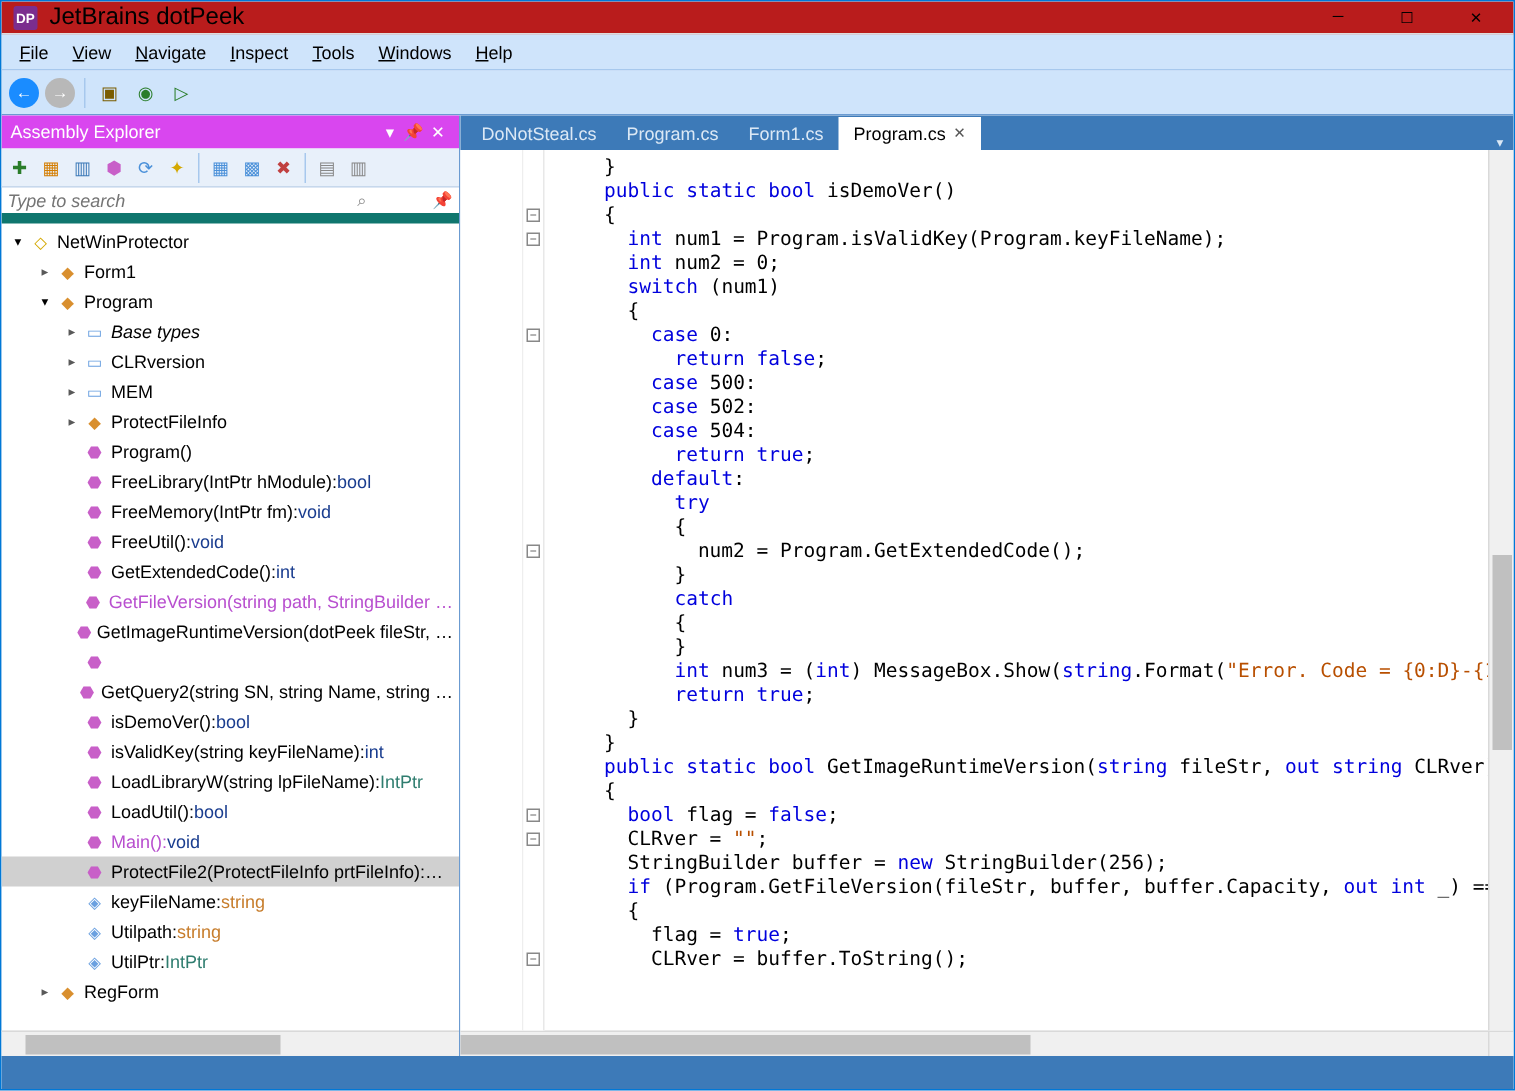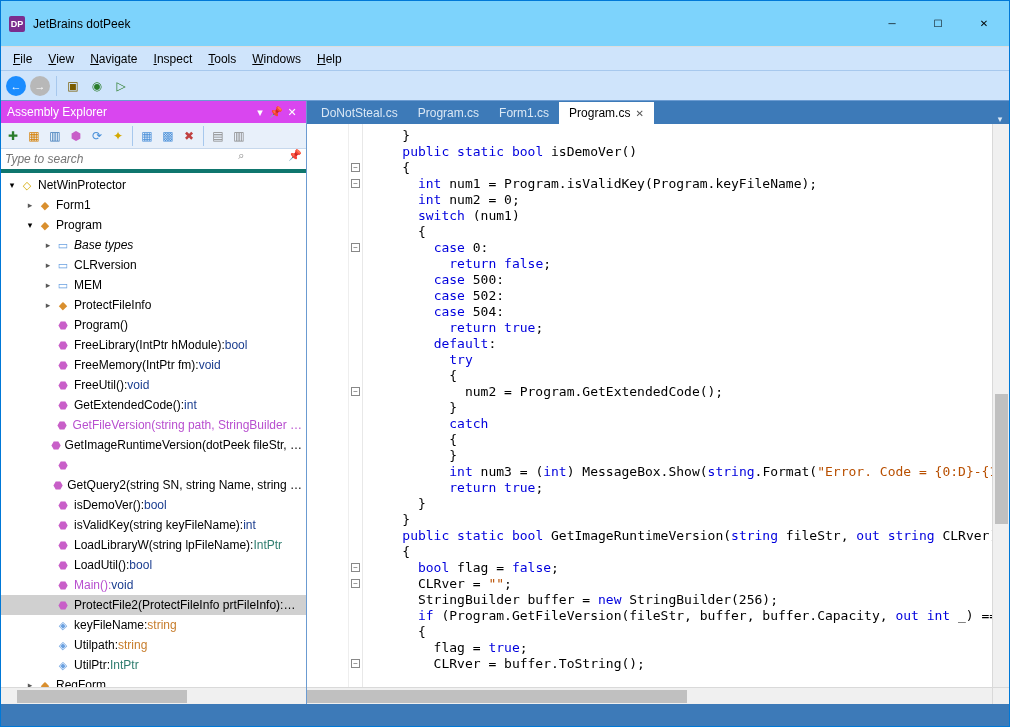--- a/index.html
+++ b/index.html
@@ -1,37 +1,37 @@
 <!DOCTYPE html>
 <html><head>
 <meta charset="utf-8">
 <style>
 * { margin: 0; padding: 0; box-sizing: border-box; }
 body { font-family: "Segoe UI", Tahoma, sans-serif; font-size: 12px; width: 1010px; height: 727px; background: #f0f0f0; display: flex; flex-direction: column; overflow: hidden; border: 1px solid #0078d7;}
-.titlebar { height: 46px; background: #7dd3fc; display: flex; align-items: center; padding: 0 2px 0 8px; border-bottom: 1px solid #ddd;}
+.titlebar { height: 22px; background: #b91c1c; display: flex; align-items: center; padding: 0 2px 0 8px; border-bottom: 1px solid #ddd;}
 .titlebar .appicon { width: 16px; height: 16px; background: #7b2d8e; border-radius: 2px; margin-right: 8px; display:flex; align-items:center; justify-content:center; color:#fff; font-size:9px; font-weight:bold;}
-.titlebar .title { flex: 1; font-size: 12px; color: #000;}
+.titlebar .title { flex: 1; font-size: 16px; color: #000;}
 .winbtn { width: 46px; height: 30px; display: flex; align-items: center; justify-content: center; font-family: "Segoe MDL2 Assets", sans-serif; font-size: 10px; cursor: default;}
 .menubar { height: 24px; background: #cfe4fb; display: flex; align-items: center; padding: 0 4px; border-bottom: 1px solid #a7c8ed;}
 .menu-item { padding: 2px 8px; cursor: default;}
 .menu-item u { text-decoration: underline; }
 .toolbar { height: 30px; background: #cfe4fb; display: flex; align-items: center; padding: 0 4px; gap: 2px; border-bottom: 1px solid #6b9bd1;}
 .toolbtn { width: 22px; height: 22px; display: flex; align-items: center; justify-content: center; border-radius: 3px; cursor: default;}
 .nav-circle { width: 20px; height: 20px; border-radius: 50%; display: flex; align-items: center; justify-content: center; color: #fff; font-size: 11px;}
 .nav-back { background: #1a8cff; }
 .nav-fwd { background: #b8b8b8; }
 .tsep { width: 1px; height: 20px; background: #a7c8ed; margin: 0 3px;}
 .main { flex: 1; display: flex; min-height: 0;}
 .sidebar { width: 306px; background: #fff; display: flex; flex-direction: column; border-right: 1px solid #6b9bd1;}
 .panel-hdr { height: 22px; background: #d946ef; color: #fff; display: flex; align-items: center; padding: 0 6px; font-size: 12px;}
 .panel-hdr .spacer { flex: 1; }
 .panel-hdr .hicon { width: 16px; height: 16px; display: flex; align-items: center; justify-content: center; cursor: default; font-size: 11px;}
 .panel-tb { height: 26px; background: #e8f0fa; border-bottom: 1px solid #c7d8ec; display: flex; align-items: center; padding: 0 2px; gap: 1px;}
 .ptb-btn { width: 20px; height: 20px; display: flex; align-items: center; justify-content: center; cursor: default; font-size: 12px;}
-.search-row { height: 24px; border-bottom: 4px solid #0f766e; display: flex; padding: 0 4px; gap: 40px;}
+.search-row { height: 24px; border-bottom: 7px solid #0f766e; display: flex; align-items: center; padding: 0 4px; gap: 40px;}
 .search-row input { flex: 1; border: none; outline: none; font-size: 12px; color: #888; font-style: italic;}
 .tree { flex: 1; overflow: auto; padding: 2px 0; white-space: nowrap;}
 .tree-row { height: 20px; display: flex; align-items: center; cursor: default; padding-right: 4px;}
 .tree-row.sel { background: #d0d0d0; }
 .exp { width: 14px; display: flex; align-items: center; justify-content: center; font-size: 9px; color: #595959;}
 .exp.open { color: #000; }
 .nicon { width: 16px; height: 16px; margin-right: 3px; display: flex; align-items: center; justify-content: center; font-size: 11px;}
 .nlabel { font-size: 12px; color: #000; }
 .nlabel.italic { font-style: italic; }
 .nlabel .rt-bool { color: #1a3d8f; }

